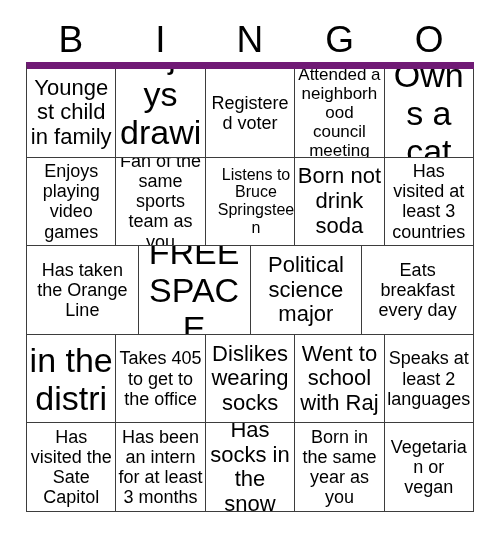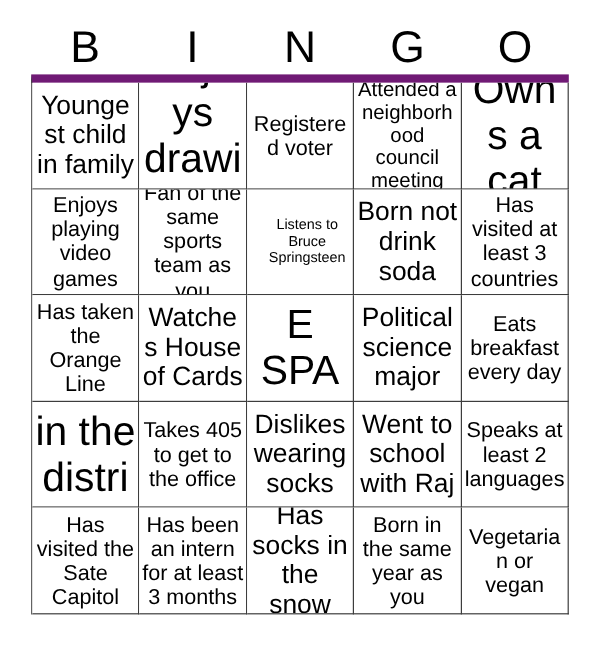--- a/index.html
+++ b/index.html
@@ -73,21 +73,21 @@
     color: #000000;
     line-height: 1.12;
     word-wrap: break-word;
   }
 
   
   .fs-xl  { font-size: 34px; }
   .fs-lg  { font-size: 22px; }
   .fs-md  { font-size: 18px; }
   .fs-sm  { font-size: 18px; }
-  .fs-xs  { font-size: 12px; margin-left: 12px; }
+  .fs-xs  { font-size: 16px; margin-left: 12px; }
   .fs-xxs { font-size: 17px; }
 </style>
 </head>
 <body>
 
 <div id="card">
 
   <div id="header-row">
     <div class="header-letter">B</div>
     <div class="header-letter">I</div>
@@ -132,23 +132,20 @@
       <div class="cell">
           <span class="cell-text fs-md">Has visited at least 3 countries</span>
         </div>
     </div>
 
     <div class="grid-row">
       <div class="cell">
           <span class="cell-text fs-md">Has taken the Orange Line</span>
         </div>
       <div class="cell">
-          <span class="cell-text fs-lg">Watches House of Cards</span>
-        </div>
-      <div class="cell">
           <span class="cell-text fs-xl">FREE SPACE</span>
         </div>
       <div class="cell">
           <span class="cell-text fs-lg">Political science major</span>
         </div>
       <div class="cell">
           <span class="cell-text fs-md">Eats breakfast every day</span>
         </div>
     </div>
 

